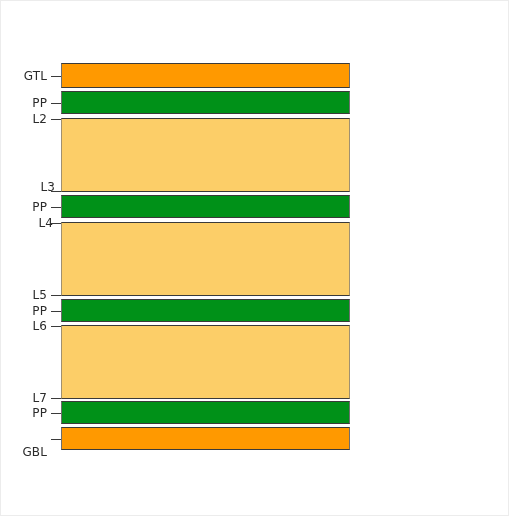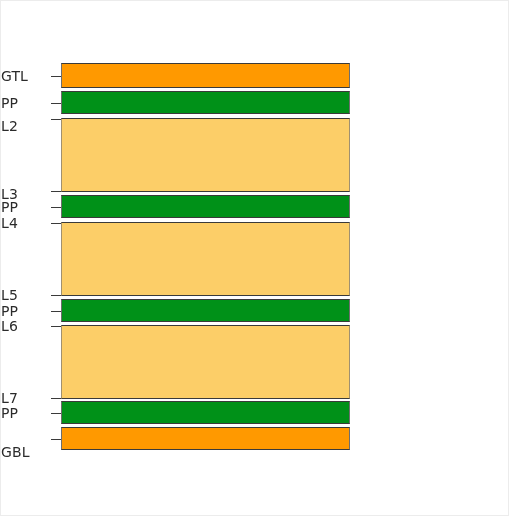--- a/index.html
+++ b/index.html
@@ -40,22 +40,22 @@
   .band.core {
     border-color: #a09070;
     border-top-color: #3a3a3a;
     border-bottom-color: #3a3a3a;
   }
   
   .axis-label {
     position: absolute;
     right: 0;
     width: 100%;
-    text-align: left;
-    font-size: 14px;
+    text-align: right;
+    font-size: 12px;
     line-height: 14px;
     color: #2b2b2b;
     white-space: nowrap;
     letter-spacing: 0.1px;
   }
   .label-group {
     position: absolute;
     left: 0;
     width: 46px;
     height: 14px;
@@ -76,25 +76,25 @@
       <div class="label-group" style="top: 67.5px;">
         <div class="axis-label">GTL</div>
       </div>
       <div class="tick" style="left: 50px; width: 10px; top: 74.5px;"></div>
       <div class="band" style="top: 90px; height: 23px; background: rgb(0, 145, 24);"></div>
       <div class="label-group" style="top: 94.5px;">
         <div class="axis-label">PP</div>
       </div>
       <div class="tick" style="left: 50px; width: 10px; top: 101.5px;"></div>
       <div class="band core" style="top: 117px; height: 74px; background: rgb(252, 206, 104);"></div>
-      <div class="label-group" style="top: 111px; margin-top: 7px;">
+      <div class="label-group" style="top: 111px;">
         <div class="axis-label">L2</div>
       </div>
       <div class="tick" style="left: 50px; width: 10px; top: 118px;"></div>
-      <div class="label-group" style="top: 186px;">
+      <div class="label-group" style="top: 179px; padding-left: 8px;">
         <div class="axis-label">L3</div>
       </div>
       <div class="tick" style="left: 50px; width: 10px; top: 190px;"></div>
       <div class="band" style="top: 194px; height: 23px; background: rgb(0, 145, 24);"></div>
       <div class="label-group" style="top: 198.5px;">
         <div class="axis-label">PP</div>
       </div>
       <div class="tick" style="left: 50px; width: 10px; top: 205.5px;"></div>
       <div class="band core" style="top: 221px; height: 74px; background: rgb(252, 206, 104);"></div>
       <div class="label-group" style="top: 215px; padding-left: 6px;">

